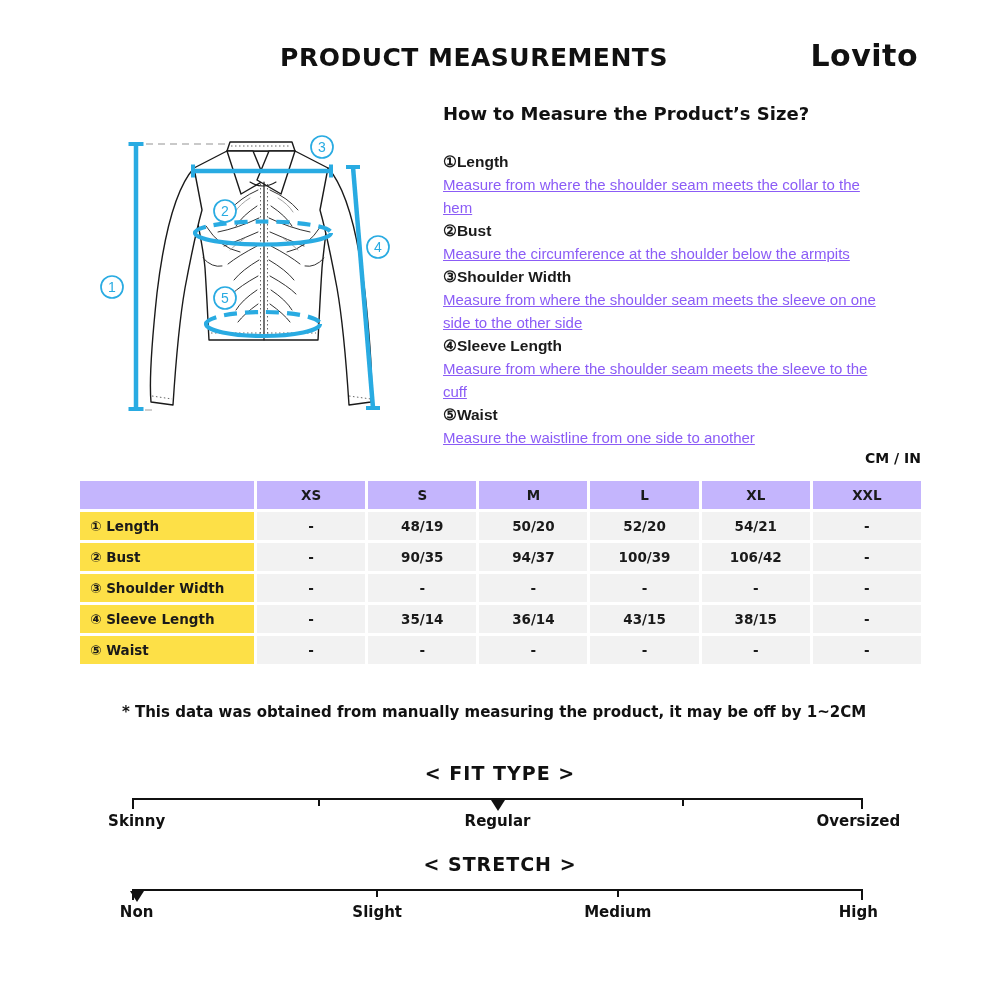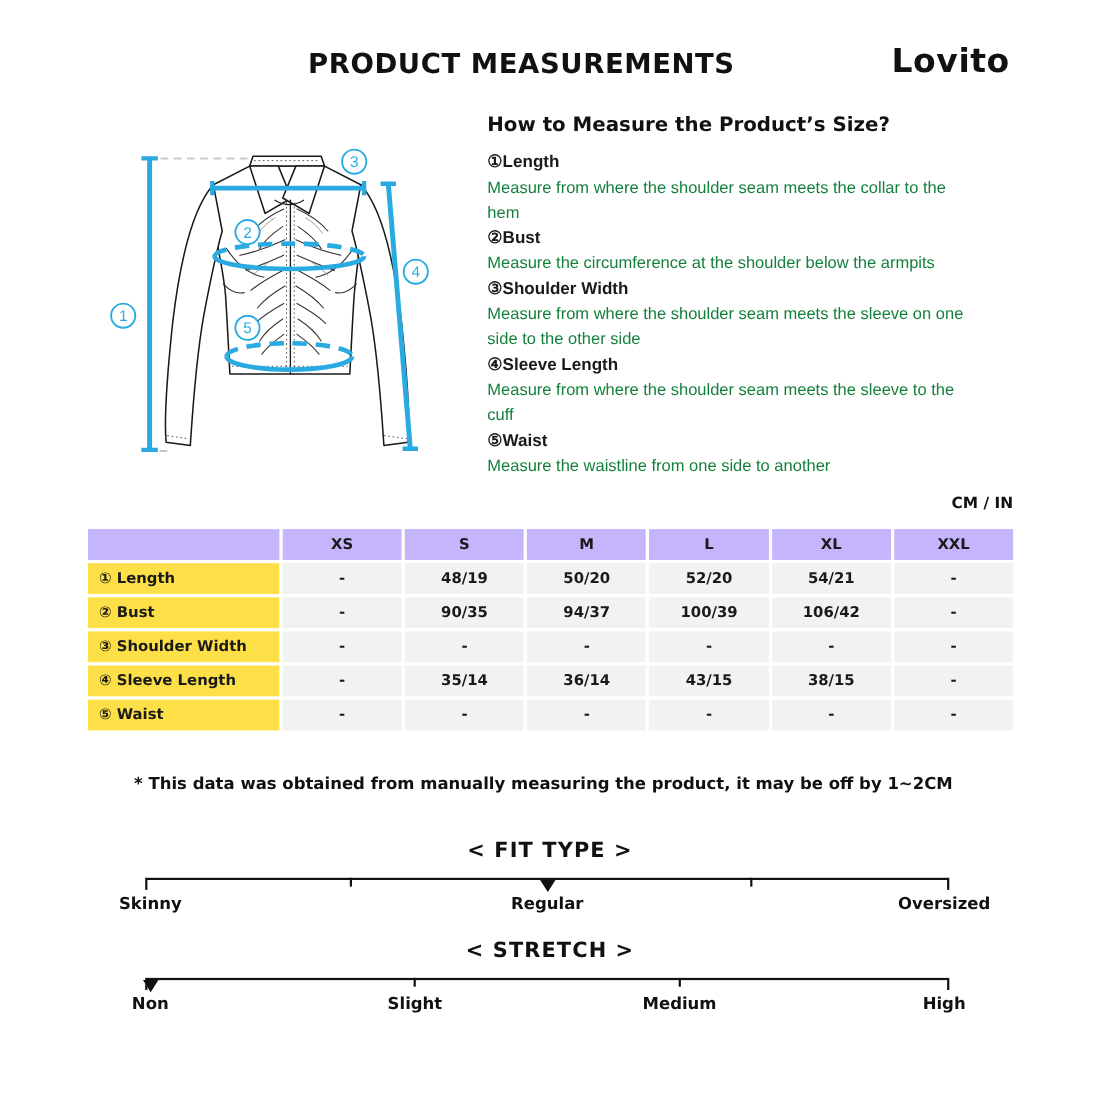--- a/index.html
+++ b/index.html
@@ -10,23 +10,23 @@
     position: absolute; top: 43px; left: 0; width: 948px; text-align: center;
     font-family: "DejaVu Sans", sans-serif; font-weight: 700; font-size: 25px; letter-spacing: .5px;
   }
   #brand {
     position: absolute; top: 38px; right: 82px;
     font-family: "DejaVu Sans", sans-serif; font-weight: 700; font-size: 30px; letter-spacing: .5px;
   }
 
   
   #howto { position: absolute; left: 443px; top: 102px; width: 440px; }
-  .ht-heading { font-family: "DejaVu Sans", sans-serif; font-size: 18px; font-weight: 700; line-height: 24px; margin-bottom: 10px; }
+  .ht-heading { font-family: "DejaVu Sans", sans-serif; font-size: 18px; font-weight: 700; line-height: 24px; margin-bottom: 24px; }
   .ht-label { font-size: 15.5px; font-weight: 700; line-height: 23px; color: #1a1a1a; }
-  .ht-desc  { font-size: 15px; line-height: 23px; color: #15803d; }
+  .ht-desc  { font-size: 15px; line-height: 23px; color: #8b5cf6; text-decoration: underline; }
 
   
   #unit-label { position: absolute; top: 450px; right: 79px; font-family: "DejaVu Sans", sans-serif; font-size: 14px; font-weight: 700; }
   #size-table {
     position: absolute; left: 80px; top: 481px; width: 841px;
     display: grid; grid-template-columns: 174px repeat(6, 1fr); gap: 3px;
     font-family: "DejaVu Sans", sans-serif; font-size: 13.5px; font-weight: 700; color: #1a1a1a;
   }
   .th, .tlabel, .td { height: 28px; line-height: 28px; white-space: nowrap; }
   .th { background: #c4b5fd; text-align: center; }

